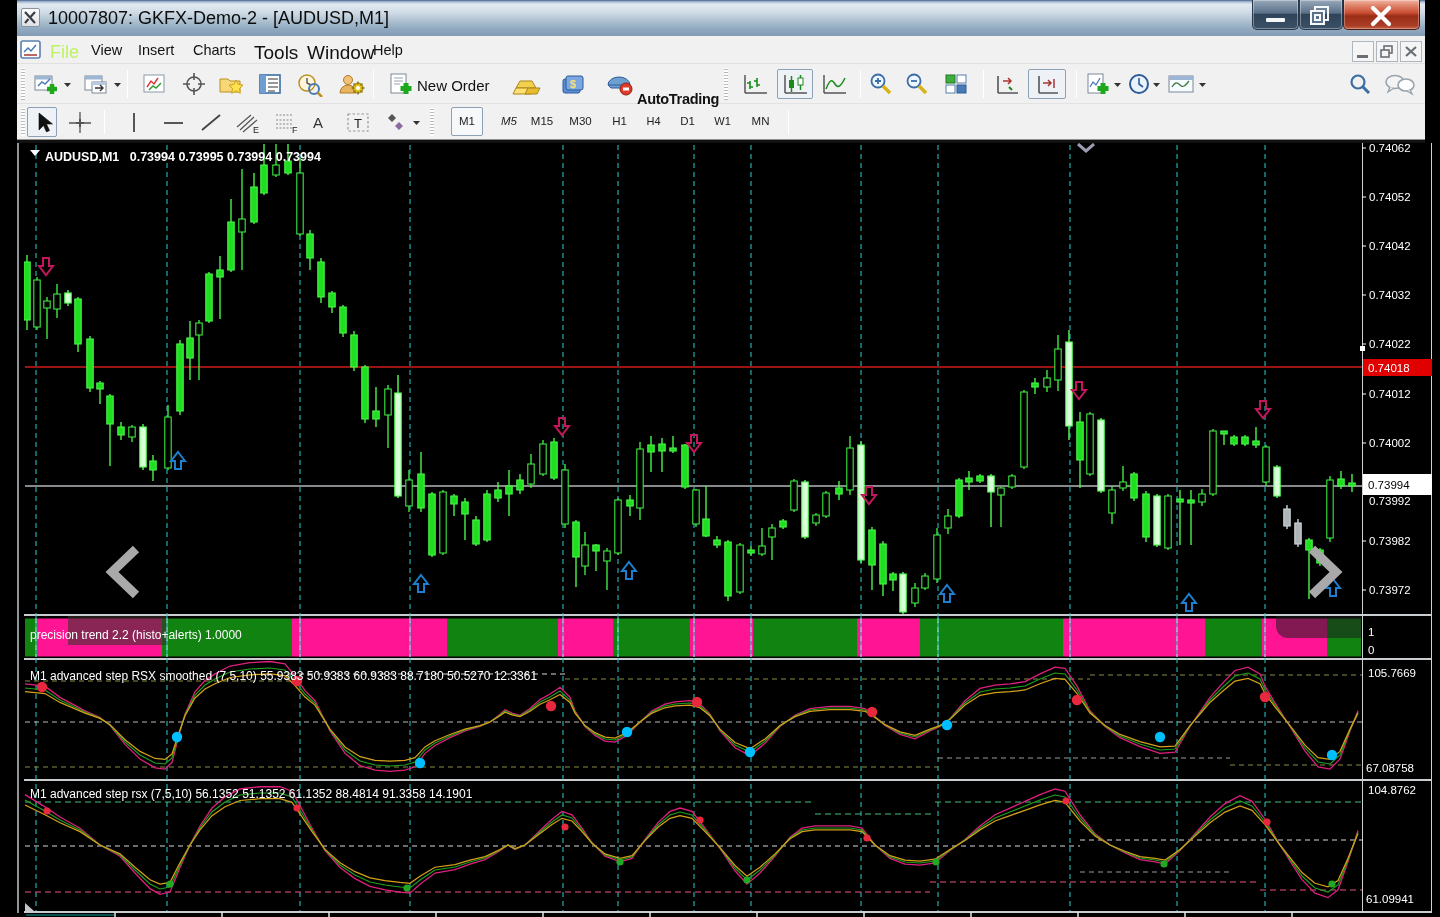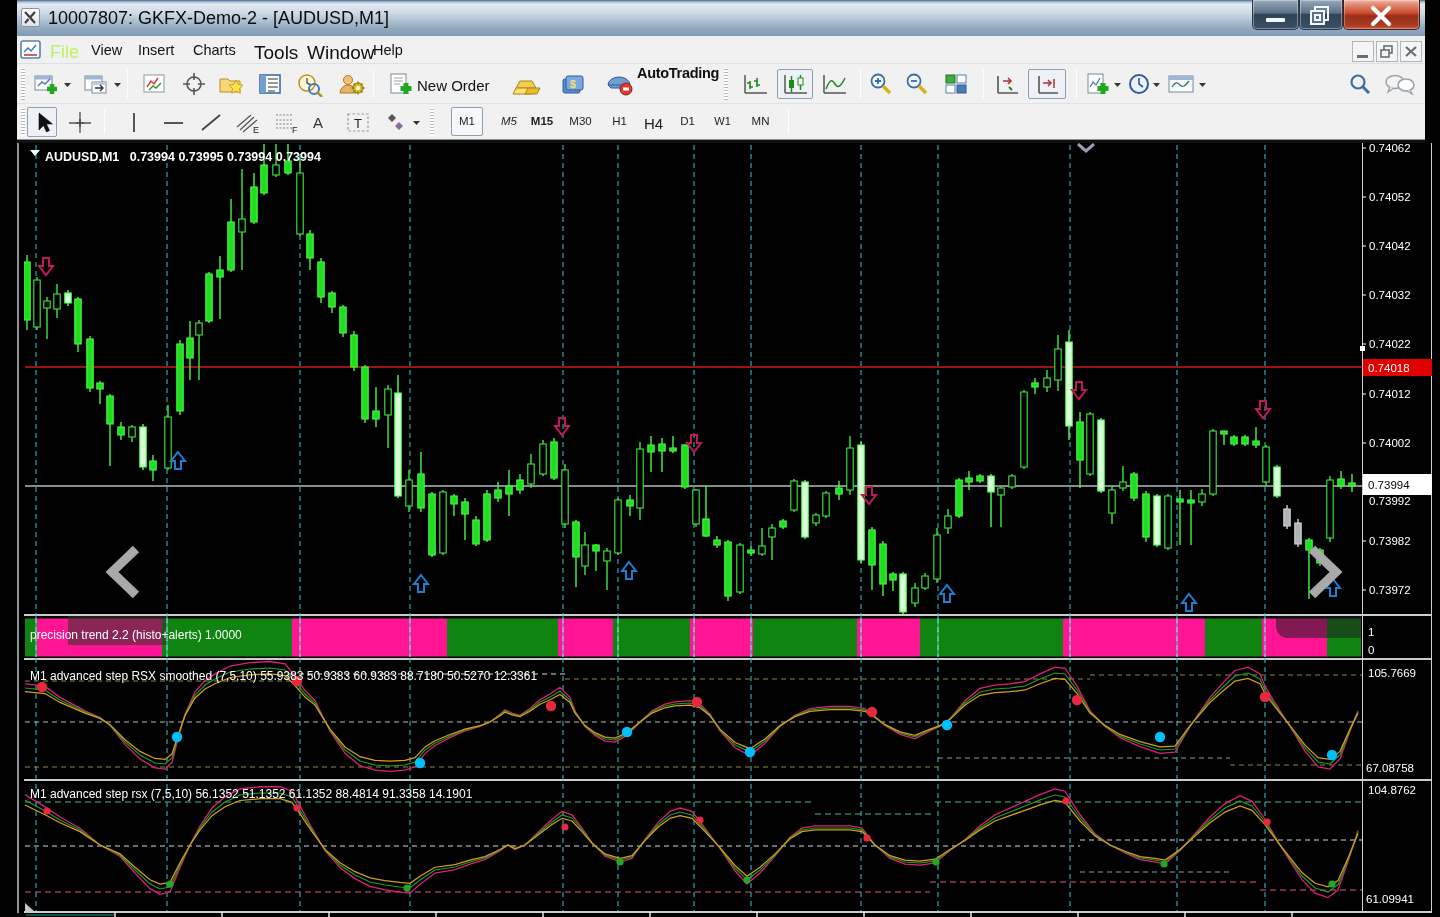--- a/index.html
+++ b/index.html
@@ -119,21 +119,21 @@
     <rect x="3" y="6" width="17" height="14" rx="2" fill="#5b8ed6" stroke="#2d5a99"></rect>
     <rect x="6" y="3" width="17" height="14" rx="2" fill="#7aa7e0" stroke="#2d5a99"></rect>
     <text x="10" y="14.5" font-size="11" font-weight="bold" fill="#ffe071" font-family="Liberation Sans">$</text>
   </svg>
 <svg class="abs" style="left:606px;top:73px" width="30" height="24">
     <path d="M2 12 a 11 8 0 0 1 22 0 l-3 3 h-16 z" fill="#6f9fd0" stroke="#2d5a99"></path>
     <path d="M2 12 h22" stroke="#2d5a99"></path>
     <circle cx="20" cy="16" r="6" fill="#e03a2a" stroke="#8e1d12"></circle>
     <rect x="17" y="14.5" width="6" height="3" fill="#fff"></rect>
   </svg>
-<div class="abs" style="left:637px;top:65px;font-size:14.5px;color:#111;font-weight:bold;letter-spacing:-0.3px;">AutoTrading</div>
+<div class="abs" style="left:637px;top:91px;font-size:14.5px;color:#111;font-weight:bold;letter-spacing:-0.3px;">AutoTrading</div>
 <div class="abs" style="left:724px;top:68px;width:4px;height:32px;background:repeating-linear-gradient(180deg,#fff 0 1px,#b9b9b9 1px 2px,#fff 2px 3px);"></div>
 <svg class="abs" style="left:743px;top:73px" width="26" height="24">
     <path d="M2 20 v-18 M2 20 h22" stroke="#555" stroke-width="1.5"></path>
     <path d="M7 16 v-8 m-3 2 h3 m0 4 h3 M14 14 v-9 m-3 3 h3 m0 4 h3" stroke="#1a8a1a" stroke-width="1.6"></path>
   </svg>
 <div class="abs" style="left:777px;top:69px;width:36px;height:30px;background:#eef2f7;border:1px solid #8ea0b5;border-radius:2px;"></div>
 <svg class="abs" style="left:783px;top:73px" width="26" height="24">
     <path d="M2 20 v-18 M2 20 h22" stroke="#555" stroke-width="1.5"></path>
     <rect x="6" y="7" width="5" height="8" fill="#1a8a1a"></rect>
     <path d="M8.5 3 v4 M8.5 15 v4" stroke="#1a8a1a" stroke-width="1.5"></path>
@@ -242,24 +242,24 @@
     <path d="M8 3 l4 4 -4 4 -4 -4 z" fill="#555"></path>
     <path d="M15 11 l4 4 -4 4 -4 -4 z" fill="#8a6aa0"></path>
   </svg>
 <svg class="abs" style="left:412px;top:120px" width="9" height="6">
     <path d="M1 1 L4.5 5 L8 1 z" fill="#333"></path>
   </svg>
 <div class="abs" style="left:430px;top:108px;width:4px;height:28px;background:repeating-linear-gradient(180deg,#fff 0 1px,#b9b9b9 1px 2px,#fff 2px 3px);"></div>
 <div class="abs" style="left:451px;top:107px;width:32px;height:29px;background:#f6f8fa;border:1px solid #8ea0b5;border-radius:2px;"></div>
 <div class="abs" style="left:451px;top:115px;width:32px;text-align:center;font-size:11.5px;color:#222;">M1</div>
 <div class="abs" style="left:492px;top:115px;width:25px;text-align:right;font-size:11.5px;color:#222;font-style:italic;">M5</div>
-<div class="abs" style="left:527px;top:115px;width:30px;text-align:center;font-size:11.5px;color:#222;font-weight:bold;">M15</div>
+<div class="abs" style="left:527px;top:115px;width:30px;text-align:center;font-size:11.5px;color:#222;">M15</div>
 <div class="abs" style="left:566px;top:115px;width:29px;text-align:center;font-size:11.5px;color:#222;">M30</div>
 <div class="abs" style="left:609px;top:115px;width:21px;text-align:center;font-size:11.5px;color:#222;">H1</div>
-<div class="abs" style="left:644px;top:115px;width:19px;text-align:center;font-size:15px;color:#222;">H4</div>
+<div class="abs" style="left:644px;top:115px;width:19px;text-align:center;font-size:11px;color:#222;">H4</div>
 <div class="abs" style="left:677px;top:115px;width:21px;text-align:center;font-size:11.5px;color:#222;">D1</div>
 <div class="abs" style="left:712px;top:115px;width:21px;text-align:center;font-size:11px;color:#222;">W1</div>
 <div class="abs" style="left:747px;top:115px;width:27px;text-align:center;font-size:11.5px;color:#222;">MN</div>
 <div class="abs" style="left:788px;top:110px;width:1px;height:24px;background:#c3c3c3;border-right:1px solid #fff;"></div>
 <svg width="1408" height="774" viewBox="24 143 1408 774" style="position:absolute;left:24px;top:143px" shape-rendering="crispEdges" text-rendering="optimizeSpeed">
 <rect x="24" y="143" width="1408" height="774" fill="#000"></rect>
 <rect x="24" y="614" width="1408" height="1.6" fill="#c9cdd0"></rect>
 <rect x="24" y="658" width="1408" height="1.6" fill="#c9cdd0"></rect>
 <rect x="24" y="779" width="1408" height="1.6" fill="#c9cdd0"></rect>
 <rect x="24" y="911" width="1408" height="1.6" fill="#c9cdd0"></rect>

